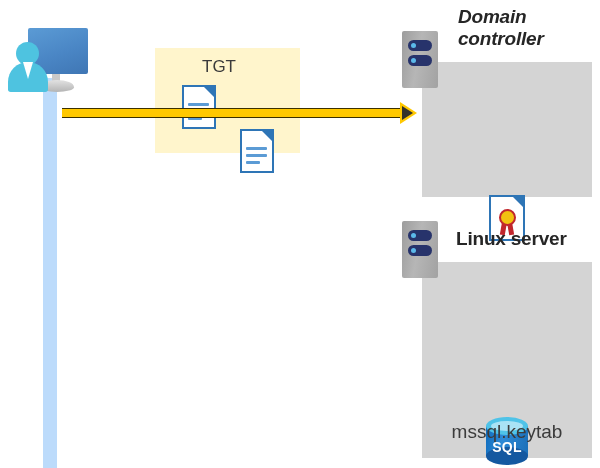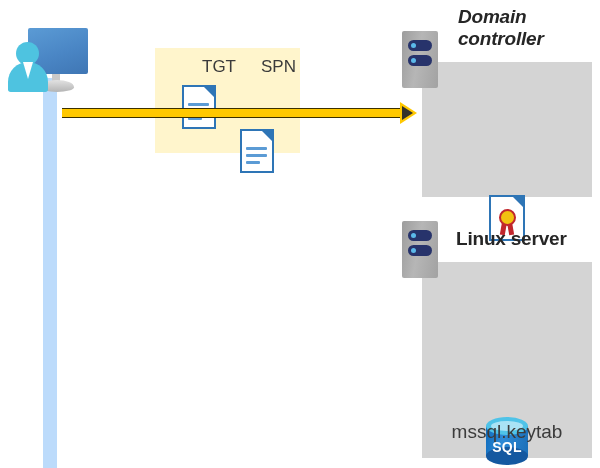--- a/index.html
+++ b/index.html
@@ -191,21 +191,20 @@
 
   <div class="abs tag-reg" style="left:178px;top:57px;width:60px;text-align:left;">TGT</div>
   <div class="abs doc" style="left:182px;top:85px;width:34px;height:44px;">
     <div class="doc-body"></div>
     <div class="doc-fold-tri" style="right:0;top:0;border-top:14px solid #2e75b6;border-left:14px solid transparent;"></div>
     <div class="doc-line" style="left:6px;top:18px;width:21px;height:3px;"></div>
     <div class="doc-line" style="left:6px;top:25px;width:21px;height:3px;"></div>
     <div class="doc-line" style="left:6px;top:32px;width:14px;height:3px;"></div>
   </div>
 
-  <div class="abs tag-reg" style="left:237px;top:57px;width:60px;text-align:left;">SPN</div>
   <div class="abs doc" style="left:240px;top:85px;width:34px;height:44px;">
     <div class="doc-body"></div>
     <div class="doc-fold-tri" style="right:0;top:0;border-top:14px solid #2e75b6;border-left:14px solid transparent;"></div>
     <div class="doc-line" style="left:6px;top:18px;width:21px;height:3px;"></div>
     <div class="doc-line" style="left:6px;top:25px;width:21px;height:3px;"></div>
     <div class="doc-line" style="left:6px;top:32px;width:14px;height:3px;"></div>
   </div>
 
   <div class="abs arrow-shaft" style="left:62px;top:108px;width:345px;height:10px;"></div>
   <div class="abs arrow-head" style="left:400px;top:102px;"></div>

